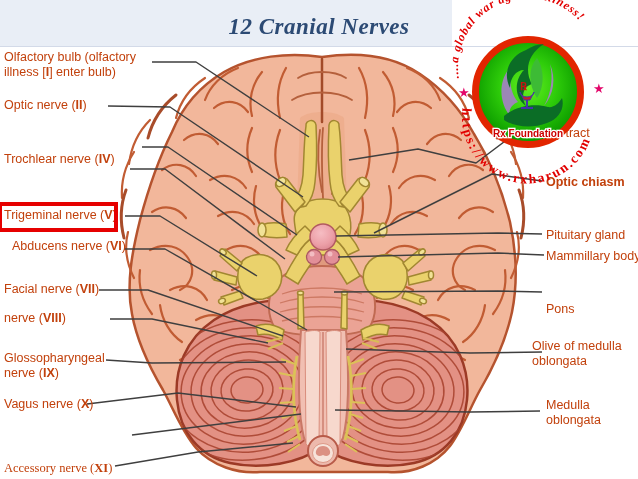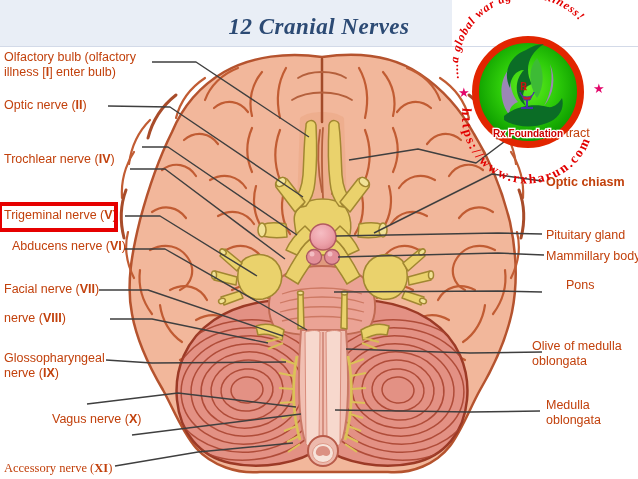--- a/index.html
+++ b/index.html
@@ -243,39 +243,39 @@
       <div class="lbl" style="left: 4px; top: 282px;">
         <div><span>Facial nerve (</span><b>VII</b><span>)</span></div>
       </div>
       <div class="lbl" style="left: 4px; top: 311px;">
         <div><span>nerve (</span><b>VIII</b><span>)</span></div>
       </div>
       <div class="lbl" style="left: 4px; top: 351px;">
         <div><span>Glossopharyngeal</span></div>
         <div><span>nerve (</span><b>IX</b><span>)</span></div>
       </div>
-      <div class="lbl" style="left: 4px; top: 412px; margin-left: 48px;">
+      <div class="lbl" style="left: 4px; top: 397px;">
         <div><span>Vagus nerve (</span><b>X</b><span>)</span></div>
       </div>
       <div class="lbl" style="left: 4px; top: 461px; font-family: Liberation Serif, serif;">
         <div><span>Accessory nerve (</span><b>XI</b><span>)</span></div>
       </div>
       <div class="lbl" style="left: 512px; top: 126px;">
         <div><span>Olfactory tract</span></div>
       </div>
       <div class="lbl" style="left: 546px; top: 175px; font-weight: bold;">
         <div><span>Optic chiasm</span></div>
       </div>
       <div class="lbl" style="left: 546px; top: 228px;">
         <div><span>Pituitary gland</span></div>
       </div>
       <div class="lbl" style="left: 546px; top: 249px;">
         <div><span>Mammillary body</span></div>
       </div>
-      <div class="lbl" style="left: 546px; top: 278px; margin-left: 20px;">
+      <div class="lbl" style="left: 546px; top: 302px;">
         <div><span>Pons</span></div>
       </div>
       <div class="lbl" style="left: 532px; top: 339px;">
         <div><span>Olive of medulla</span></div>
         <div><span>oblongata</span></div>
       </div>
       <div class="lbl" style="left: 546px; top: 398px;">
         <div><span>Medulla</span></div>
         <div><span>oblongata</span></div>
       </div>

